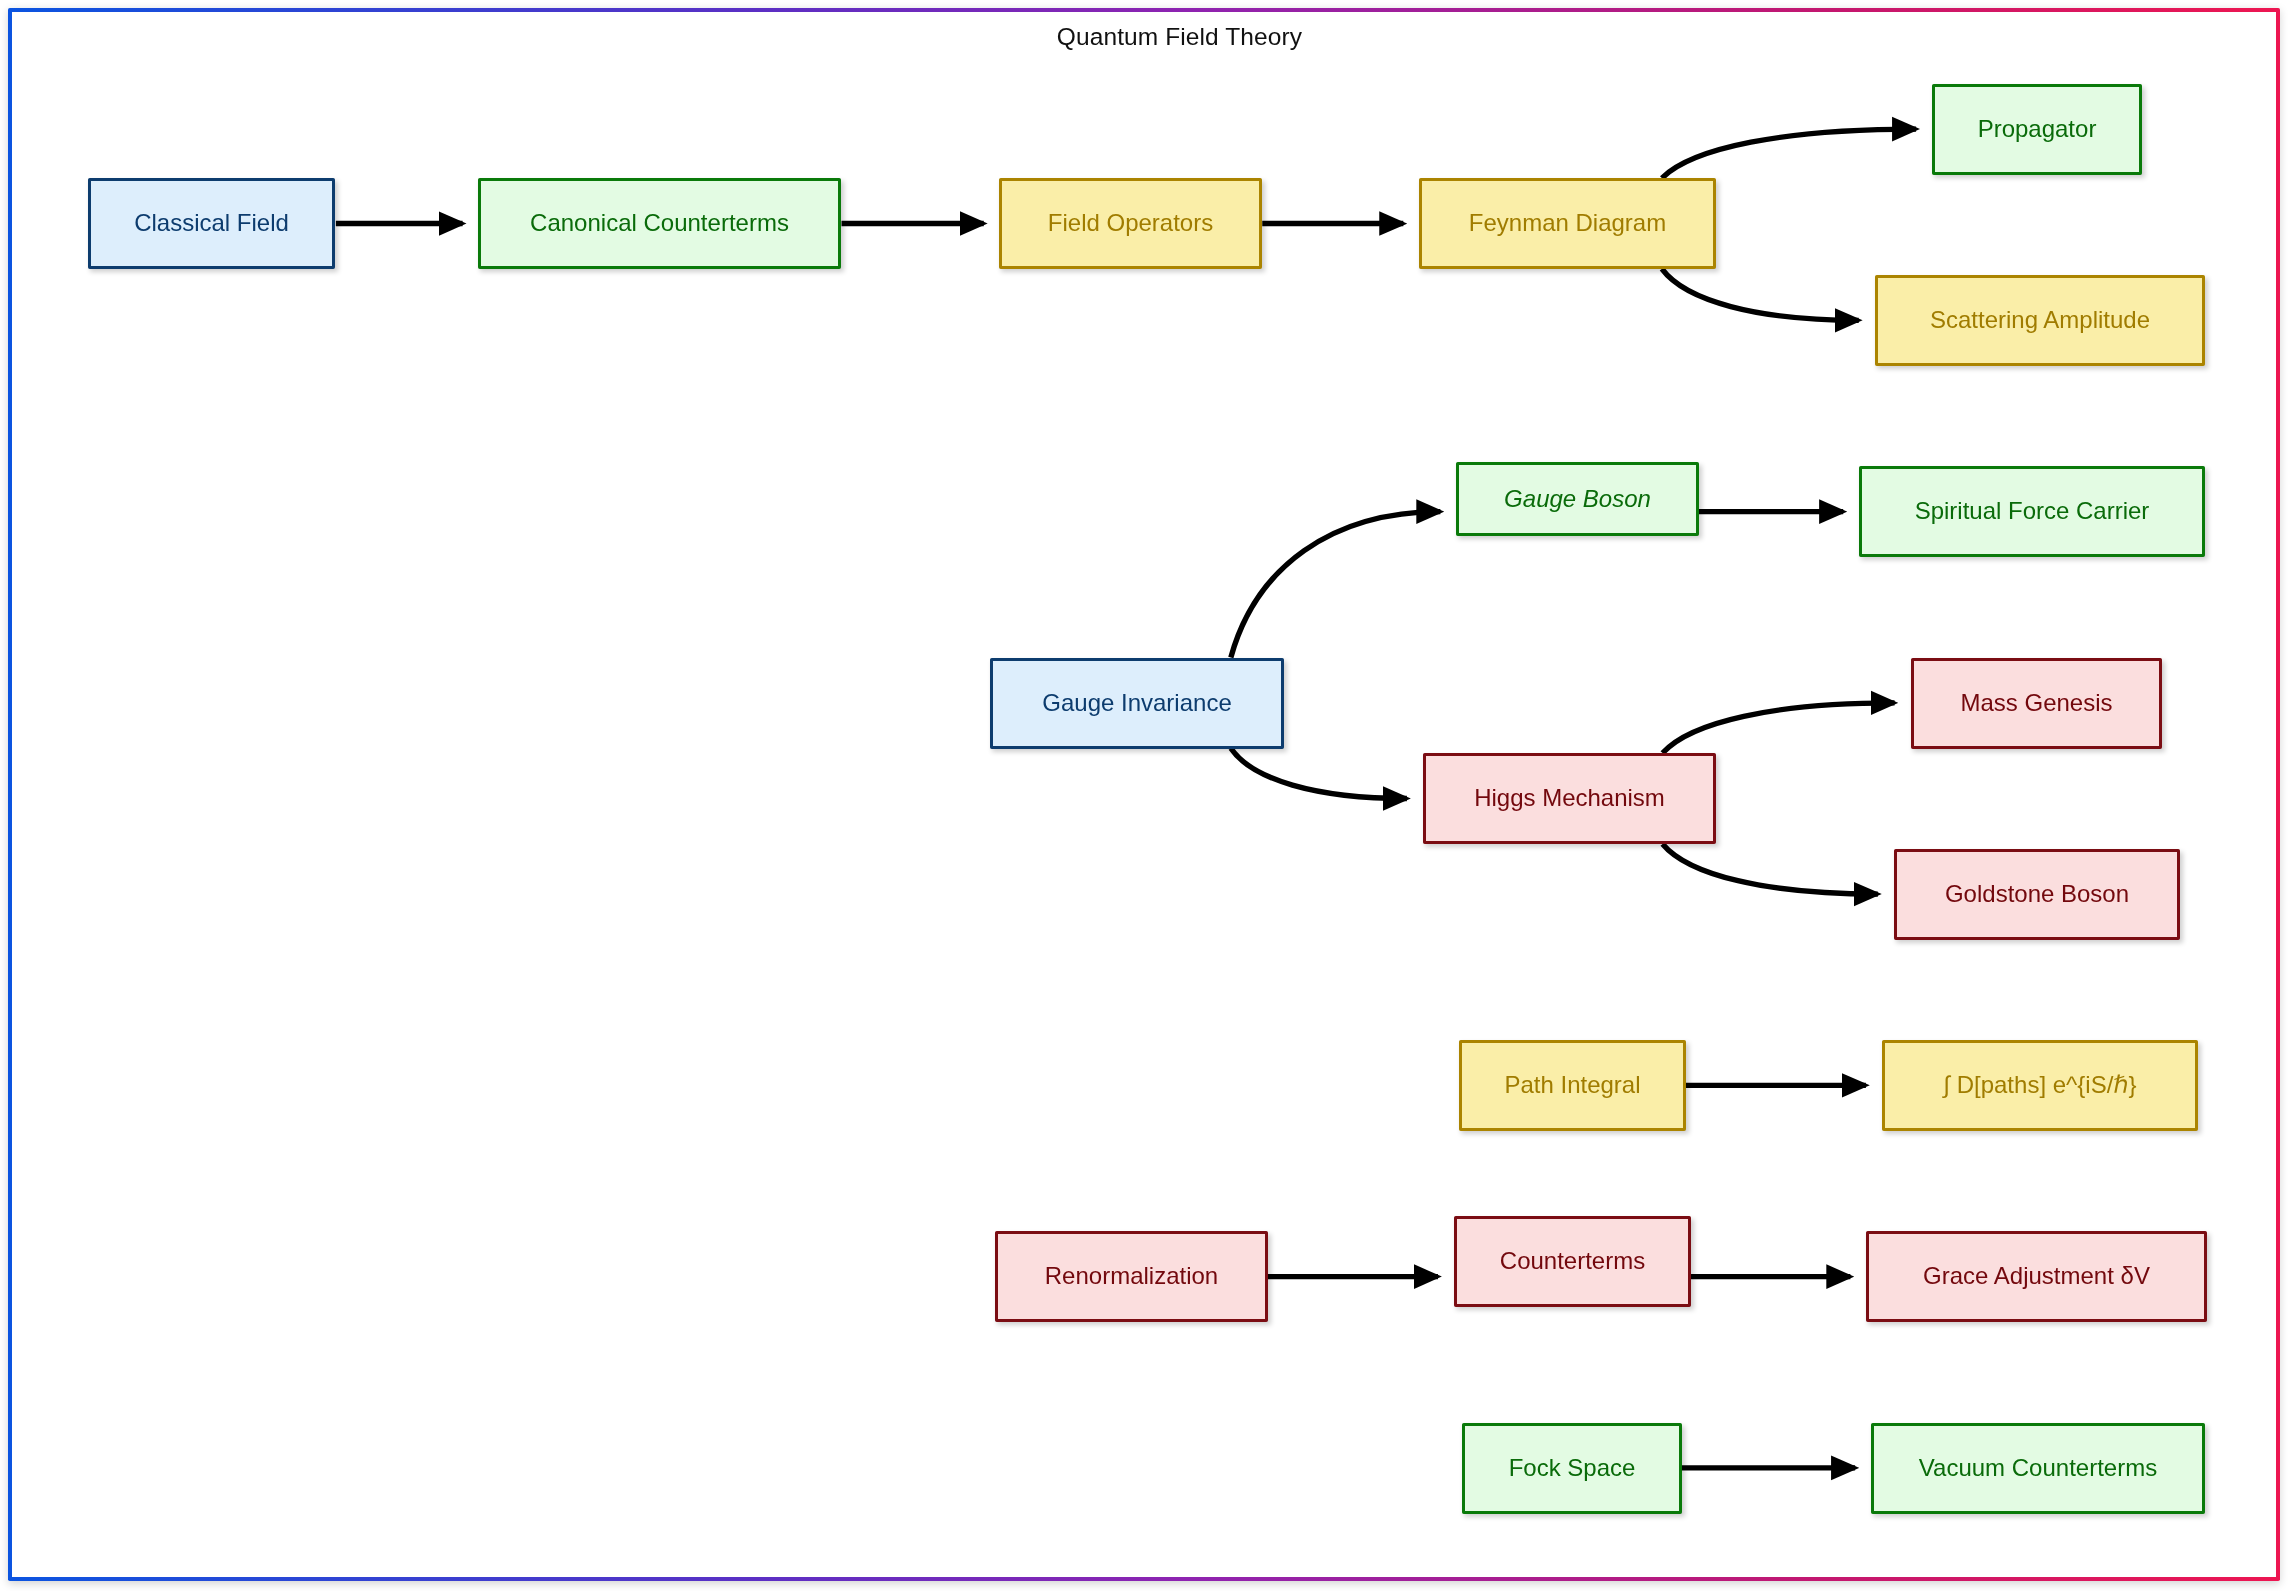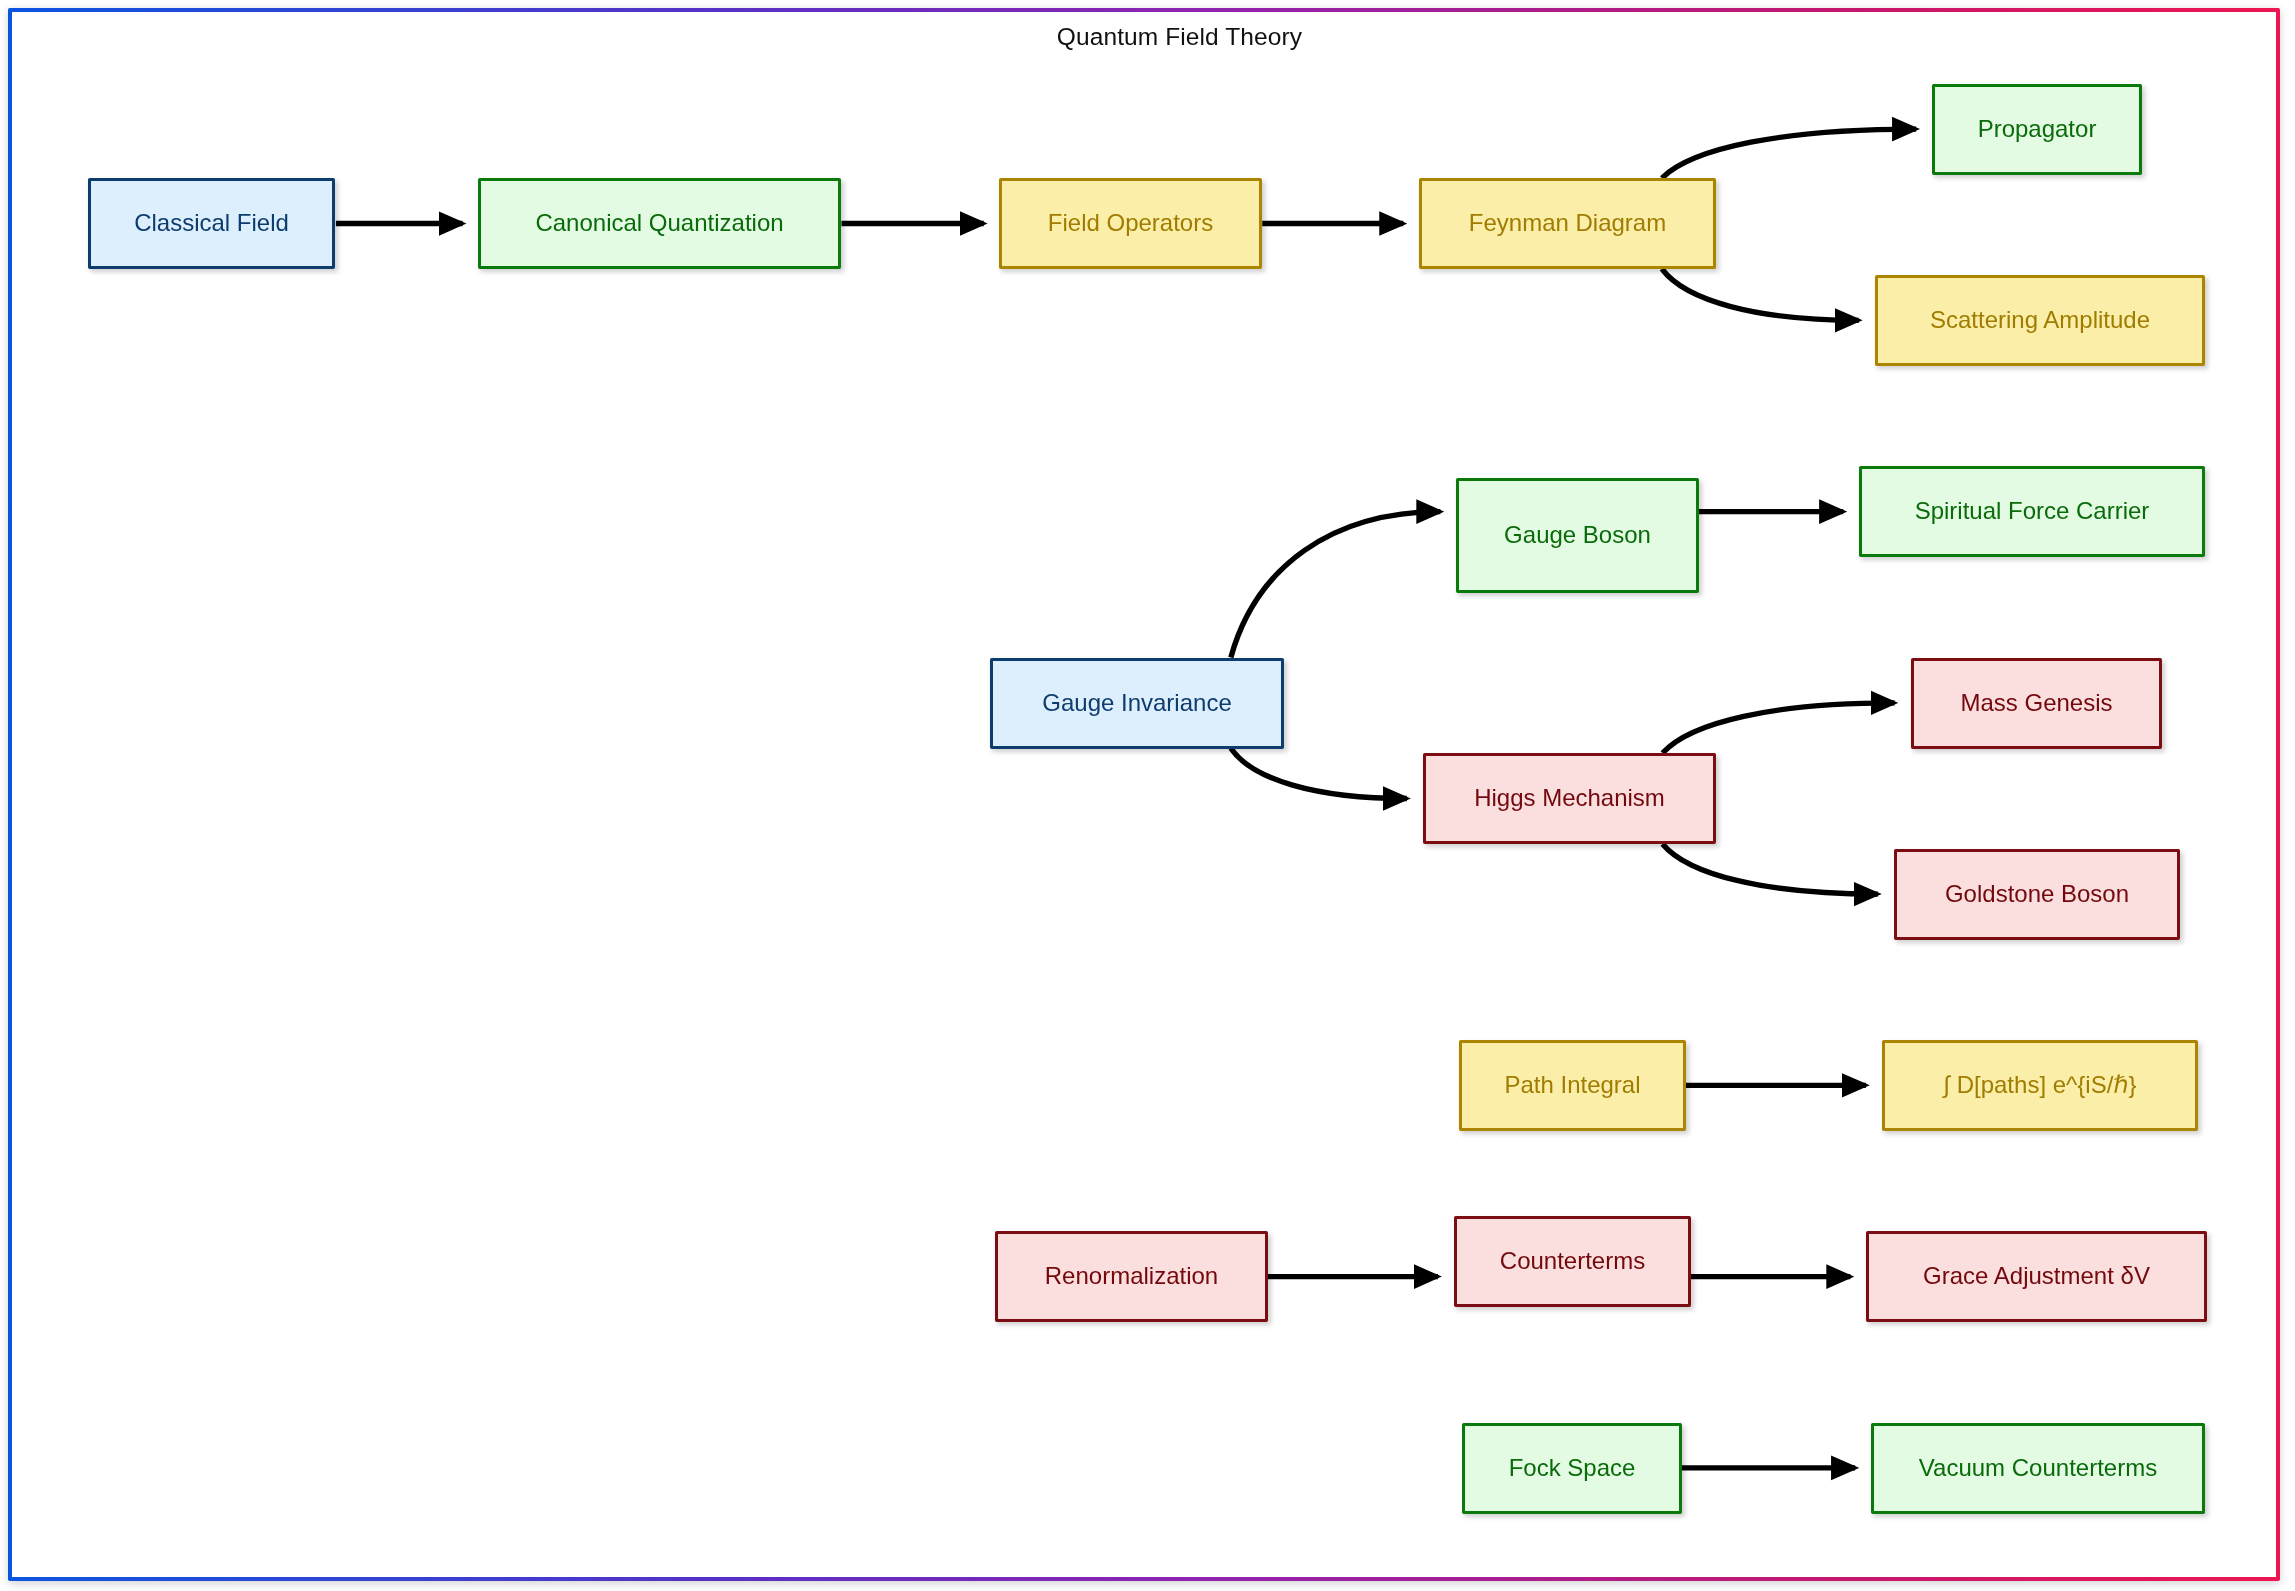--- a/index.html
+++ b/index.html
@@ -105,35 +105,35 @@
         <path d="M 2828 2136 L 3096 2136" marker-end="url(#arrow)"></path>
         <path d="M 2814 2456 L 3104 2456" marker-end="url(#arrow)"></path>
       </g>
   </svg>
 
   <div id="node-layer">
       <div class="node n-blue" style="left: 88px; top: 178px; width: 247px; height: 91px;">
         <span>Classical Field</span>
       </div>
       <div class="node n-green" style="left: 478px; top: 178px; width: 363px; height: 91px;">
-        <span>Canonical Quantization</span>
+        <span>Canonical Counterterms</span>
       </div>
       <div class="node n-yellow" style="left: 999px; top: 178px; width: 263px; height: 91px;">
         <span>Field Operators</span>
       </div>
       <div class="node n-yellow" style="left: 1419px; top: 178px; width: 297px; height: 91px;">
         <span>Feynman Diagram</span>
       </div>
       <div class="node n-green" style="left: 1932px; top: 84px; width: 210px; height: 91px;">
         <span>Propagator</span>
       </div>
       <div class="node n-yellow" style="left: 1875px; top: 275px; width: 330px; height: 91px;">
         <span>Scattering Amplitude</span>
       </div>
-      <div class="node n-green" style="left: 1456px; top: 478px; width: 243px; height: 115px;">
+      <div class="node n-green" style="left: 1456px; top: 462px; width: 243px; height: 74px; font-style: italic;">
         <span>Gauge Boson</span>
       </div>
       <div class="node n-green" style="left: 1859px; top: 466px; width: 346px; height: 91px;">
         <span>Spiritual Force Carrier</span>
       </div>
       <div class="node n-blue" style="left: 990px; top: 658px; width: 294px; height: 91px;">
         <span>Gauge Invariance</span>
       </div>
       <div class="node n-red" style="left: 1423px; top: 753px; width: 293px; height: 91px;">
         <span>Higgs Mechanism</span>

